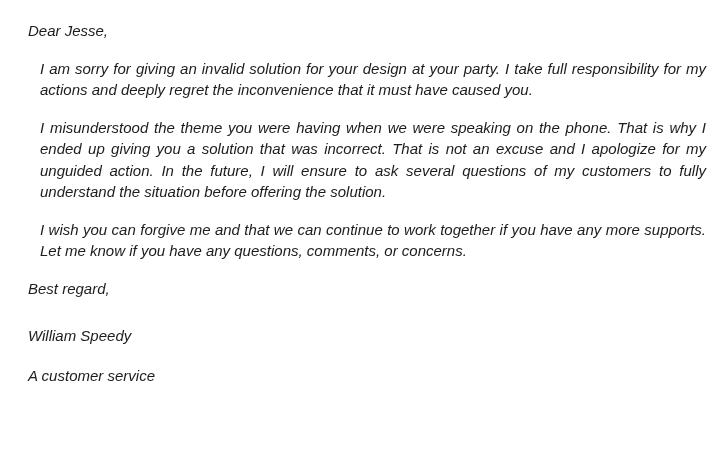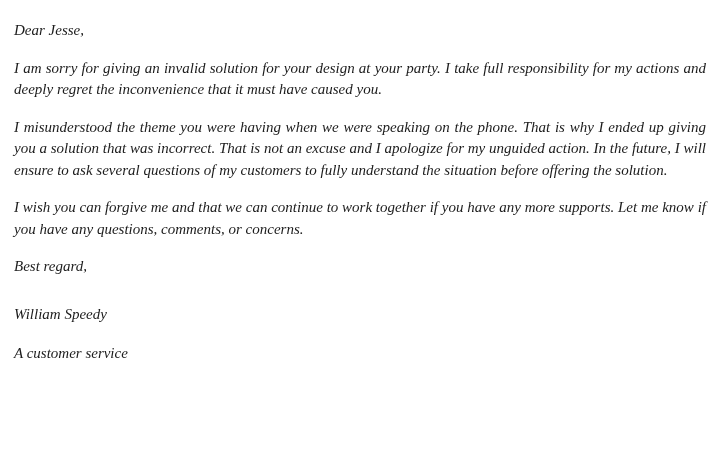--- a/index.html
+++ b/index.html
@@ -10,35 +10,34 @@
   body {
     width: 728px;
     height: 460px;
     overflow: hidden;
     font-family: "Liberation Sans", sans-serif;
   }
   .page {
     box-sizing: border-box;
     width: 728px;
     height: 460px;
-    padding: 20px 22px 0 14px;
+    padding: 20px 22px 0 28px;
     background: #ffffff;
-    font-family: Liberation Serif, serif;
   }
   .letter {
     font-style: italic;
     color: #1c1c1c;
     font-size: 15px;
     line-height: 21.5px;
   }
   .salutation {
     margin: 0 0 16px 0;
   }
   .para {
-    margin: 0 0 16px 0;
+    margin: 0 0 16px 12px;
     text-align: justify;
     text-justify: inter-word;
   }
   .closing {
     margin: 0 0 26px 0;
   }
   .sig-line {
     margin: 0 0 18px 0;
   }
 </style>

